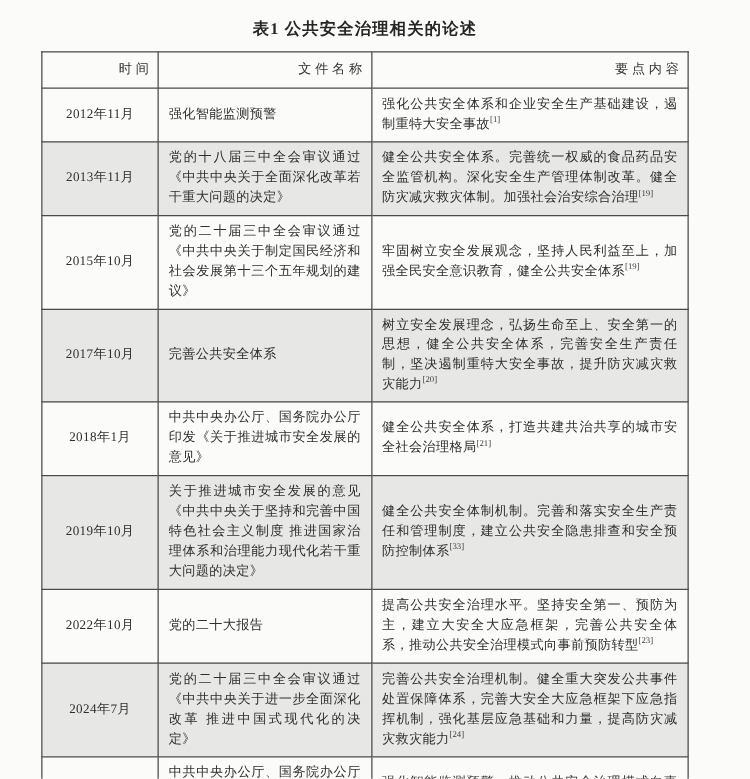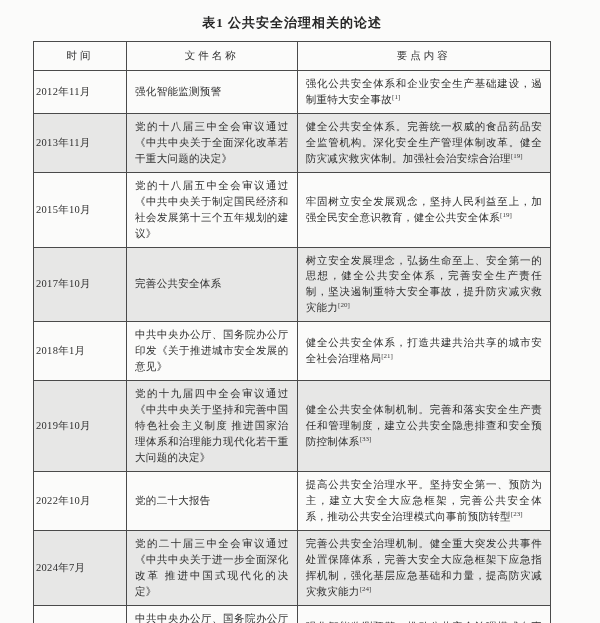--- a/index.html
+++ b/index.html
@@ -32,26 +32,27 @@
   table.doc-table col.c-pts  { width: 49%; }
   table.doc-table th, table.doc-table td {
     border: 1px solid #4a4a4a;
     font-size: 10.5px;
     letter-spacing: 0.3px;
     line-height: 1.52;
     vertical-align: middle;
   }
   table.doc-table th {
     font-weight: normal;
-    text-align: center;
+    text-align: right;
     padding: 6px 4px;
     letter-spacing: 3px;
     color: #333;
   }
   td.cell-time {
+    text-align: center;
     white-space: nowrap;
     padding: 2px 2px;
     letter-spacing: 0;
   }
   td.cell-doc, td.cell-pts {
     padding: 5px 8px;
     text-align: justify;
   }
   tr.shade td { background: #e7e7e6; margin-left: 43px; }
   sup.cite {
@@ -88,36 +89,36 @@
         <td class="cell-doc">强化智能监测预警</td>
         <td class="cell-pts"><span>强化公共安全体系和企业安全生产基础建设，遏制重特大安全事故</span><sup class="cite">[1]</sup></td>
       </tr>
       <tr class="shade">
         <td class="cell-time">2013年11月</td>
         <td class="cell-doc">党的十八届三中全会审议通过《中共中央关于全面深化改革若干重大问题的决定》</td>
         <td class="cell-pts"><span>健全公共安全体系。完善统一权威的食品药品安全监管机构。深化安全生产管理体制改革。健全防灾减灾救灾体制。加强社会治安综合治理</span><sup class="cite">[19]</sup></td>
       </tr>
       <tr>
         <td class="cell-time">2015年10月</td>
-        <td class="cell-doc">党的十八届五中全会审议通过《中共中央关于制定国民经济和社会发展第十三个五年规划的建议》</td>
+        <td class="cell-doc">党的二十届三中全会审议通过《中共中央关于制定国民经济和社会发展第十三个五年规划的建议》</td>
         <td class="cell-pts"><span>牢固树立安全发展观念，坚持人民利益至上，加强全民安全意识教育，健全公共安全体系</span><sup class="cite">[19]</sup></td>
       </tr>
       <tr class="shade">
         <td class="cell-time">2017年10月</td>
         <td class="cell-doc">完善公共安全体系</td>
         <td class="cell-pts"><span>树立安全发展理念，弘扬生命至上、安全第一的思想，健全公共安全体系，完善安全生产责任制，坚决遏制重特大安全事故，提升防灾减灾救灾能力</span><sup class="cite">[20]</sup></td>
       </tr>
       <tr>
         <td class="cell-time">2018年1月</td>
         <td class="cell-doc">中共中央办公厅、国务院办公厅印发《关于推进城市安全发展的意见》</td>
         <td class="cell-pts"><span>健全公共安全体系，打造共建共治共享的城市安全社会治理格局</span><sup class="cite">[21]</sup></td>
       </tr>
       <tr class="shade">
         <td class="cell-time">2019年10月</td>
-        <td class="cell-doc">党的十九届四中全会审议通过《中共中央关于坚持和完善中国特色社会主义制度 推进国家治理体系和治理能力现代化若干重大问题的决定》</td>
+        <td class="cell-doc">关于推进城市安全发展的意见《中共中央关于坚持和完善中国特色社会主义制度 推进国家治理体系和治理能力现代化若干重大问题的决定》</td>
         <td class="cell-pts"><span>健全公共安全体制机制。完善和落实安全生产责任和管理制度，建立公共安全隐患排查和安全预防控制体系</span><sup class="cite">[33]</sup></td>
       </tr>
       <tr>
         <td class="cell-time">2022年10月</td>
         <td class="cell-doc">党的二十大报告</td>
         <td class="cell-pts"><span>提高公共安全治理水平。坚持安全第一、预防为主，建立大安全大应急框架，完善公共安全体系，推动公共安全治理模式向事前预防转型</span><sup class="cite">[23]</sup></td>
       </tr>
       <tr class="shade">
         <td class="cell-time">2024年7月</td>
         <td class="cell-doc">党的二十届三中全会审议通过《中共中央关于进一步全面深化改革 推进中国式现代化的决定》</td>

